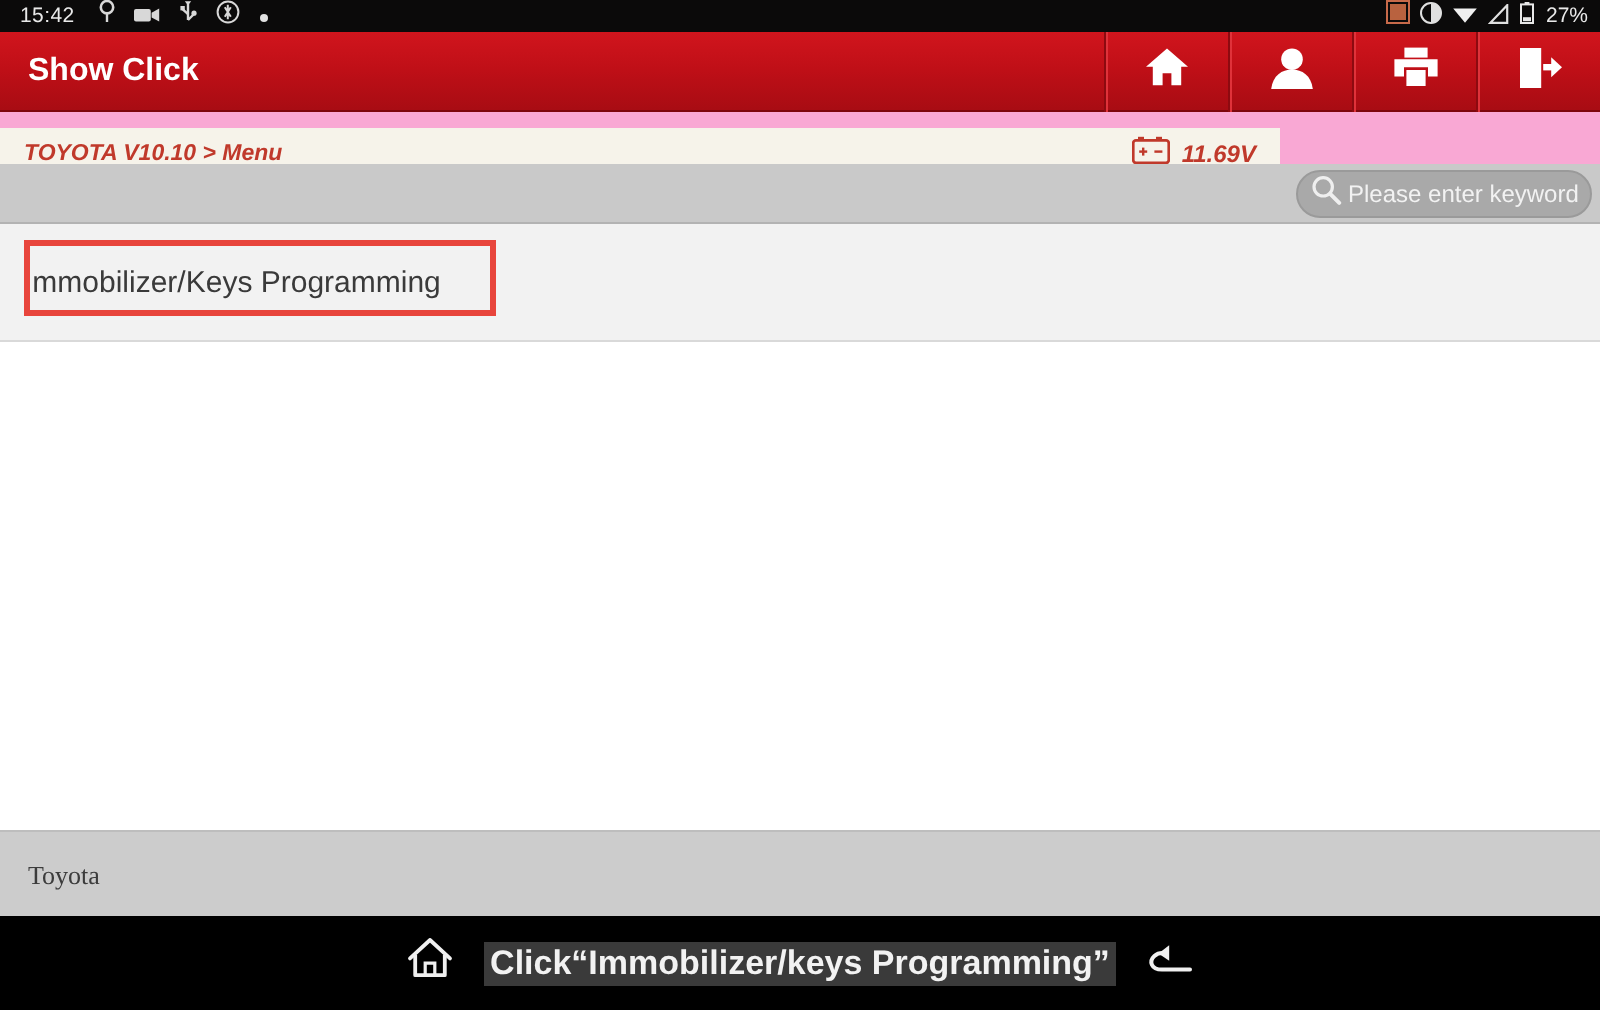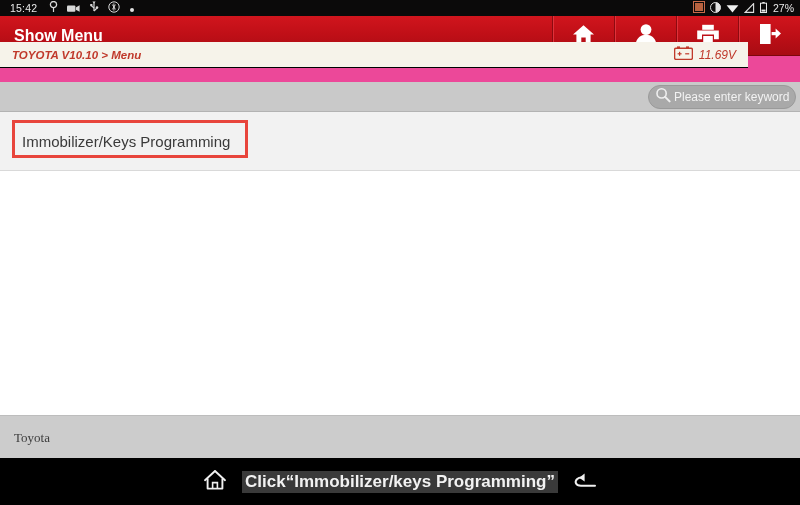--- a/index.html
+++ b/index.html
@@ -8,21 +8,21 @@
     background: #000;
   }
   body {
     font-family: "Liberation Sans", sans-serif;
   }
   #screen {
     position: relative;
     width: 800px;
     height: 505px;
     overflow: hidden;
-    background: #ec4899;
+    background: #f9a8d4;
   }
 
   
   .statusbar {
     position: absolute;
     left: 0; top: 0;
     width: 800px; height: 16px;
     background: #0b0a0a;
     display: flex;
     align-items: center;
@@ -87,22 +87,22 @@
     justify-content: center;
     border-left: 1px solid #8d0a10;
     box-shadow: inset 1px 0 0 #e0323a;
     cursor: pointer;
   }
   .appbar-btn:first-child { border-left: 1px solid #8d0a10; }
 
   
   .crumbbar {
     position: absolute;
-    left: 0; top: 42px;
-    width: 748px; height: 26px;
+    left: 0; top: 64px;
+    width: 640px; height: 26px;
     background: #f6f3ea;
     border-bottom: 1px solid #000000;
     box-sizing: border-box;
   }
   .crumb-text {
     position: absolute;
     left: 12px; top: 0;
     height: 26px;
     line-height: 26px;
     color: #c0392b;
@@ -115,21 +115,21 @@
     right: 12px; top: 0;
     height: 26px;
     display: flex;
     align-items: center;
     gap: 6px;
   }
   .voltage-text {
     color: #c0392b;
     font-size: 12px;
     font-style: italic;
-    font-weight: normal;
+    font-weight: bold;
   }
 
   
   .toolstrip {
     position: absolute;
     left: 0; top: 82px;
     width: 800px; height: 30px;
     background: #c9c9c9;
     border-bottom: 1px solid #b3b3b3;
     box-sizing: border-box;
@@ -164,21 +164,21 @@
   .menu-row {
     position: relative;
     height: 58px;
     background: #f2f2f2;
     border-bottom: 1px solid #d9d9d9;
     display: flex;
     align-items: center;
     cursor: pointer;
   }
   .menu-row-label {
-    margin-left: 22px;
+    margin-left: 12px;
     font-size: 15px;
     color: #3a3a3a;
   }
   .hilite-box {
     position: absolute;
     left: 12px; top: 8px;
     width: 236px; height: 38px;
     border: 3px solid #e8453c;
     box-sizing: border-box;
     pointer-events: none;
@@ -301,21 +301,21 @@
             <rect x="2.3" y="0" width="2.4" height="1" fill="#e8e8e8"></rect>
             <rect x="0.5" y="1.2" width="6" height="9.3" fill="none" stroke="#e8e8e8" stroke-width="1"></rect>
             <rect x="1.5" y="7.6" width="4" height="2" fill="#e8e8e8"></rect>
           </svg>
       </span>
       <span class="status-batt-text">27%</span>
     </span>
   </div>
 
   <div class="appbar">
-    <div class="appbar-title">Show Menu</div>
+    <div class="appbar-title">Show Click</div>
 
     <div class="appbar-actions">
 
       <div class="appbar-btn">
         <span>
           <svg width="23" height="21" viewBox="0 0 23 21">
             <path d="M11.5 1.2 L22 10.4 L18.6 10.4 L18.6 19.6 L13.7 19.6 L13.7 13.6 L9.3 13.6 L9.3 19.6 L4.4 19.6 L4.4 10.4 L1 10.4 Z" fill="#ffffff"></path>
           </svg>
         </span>
       </div>

